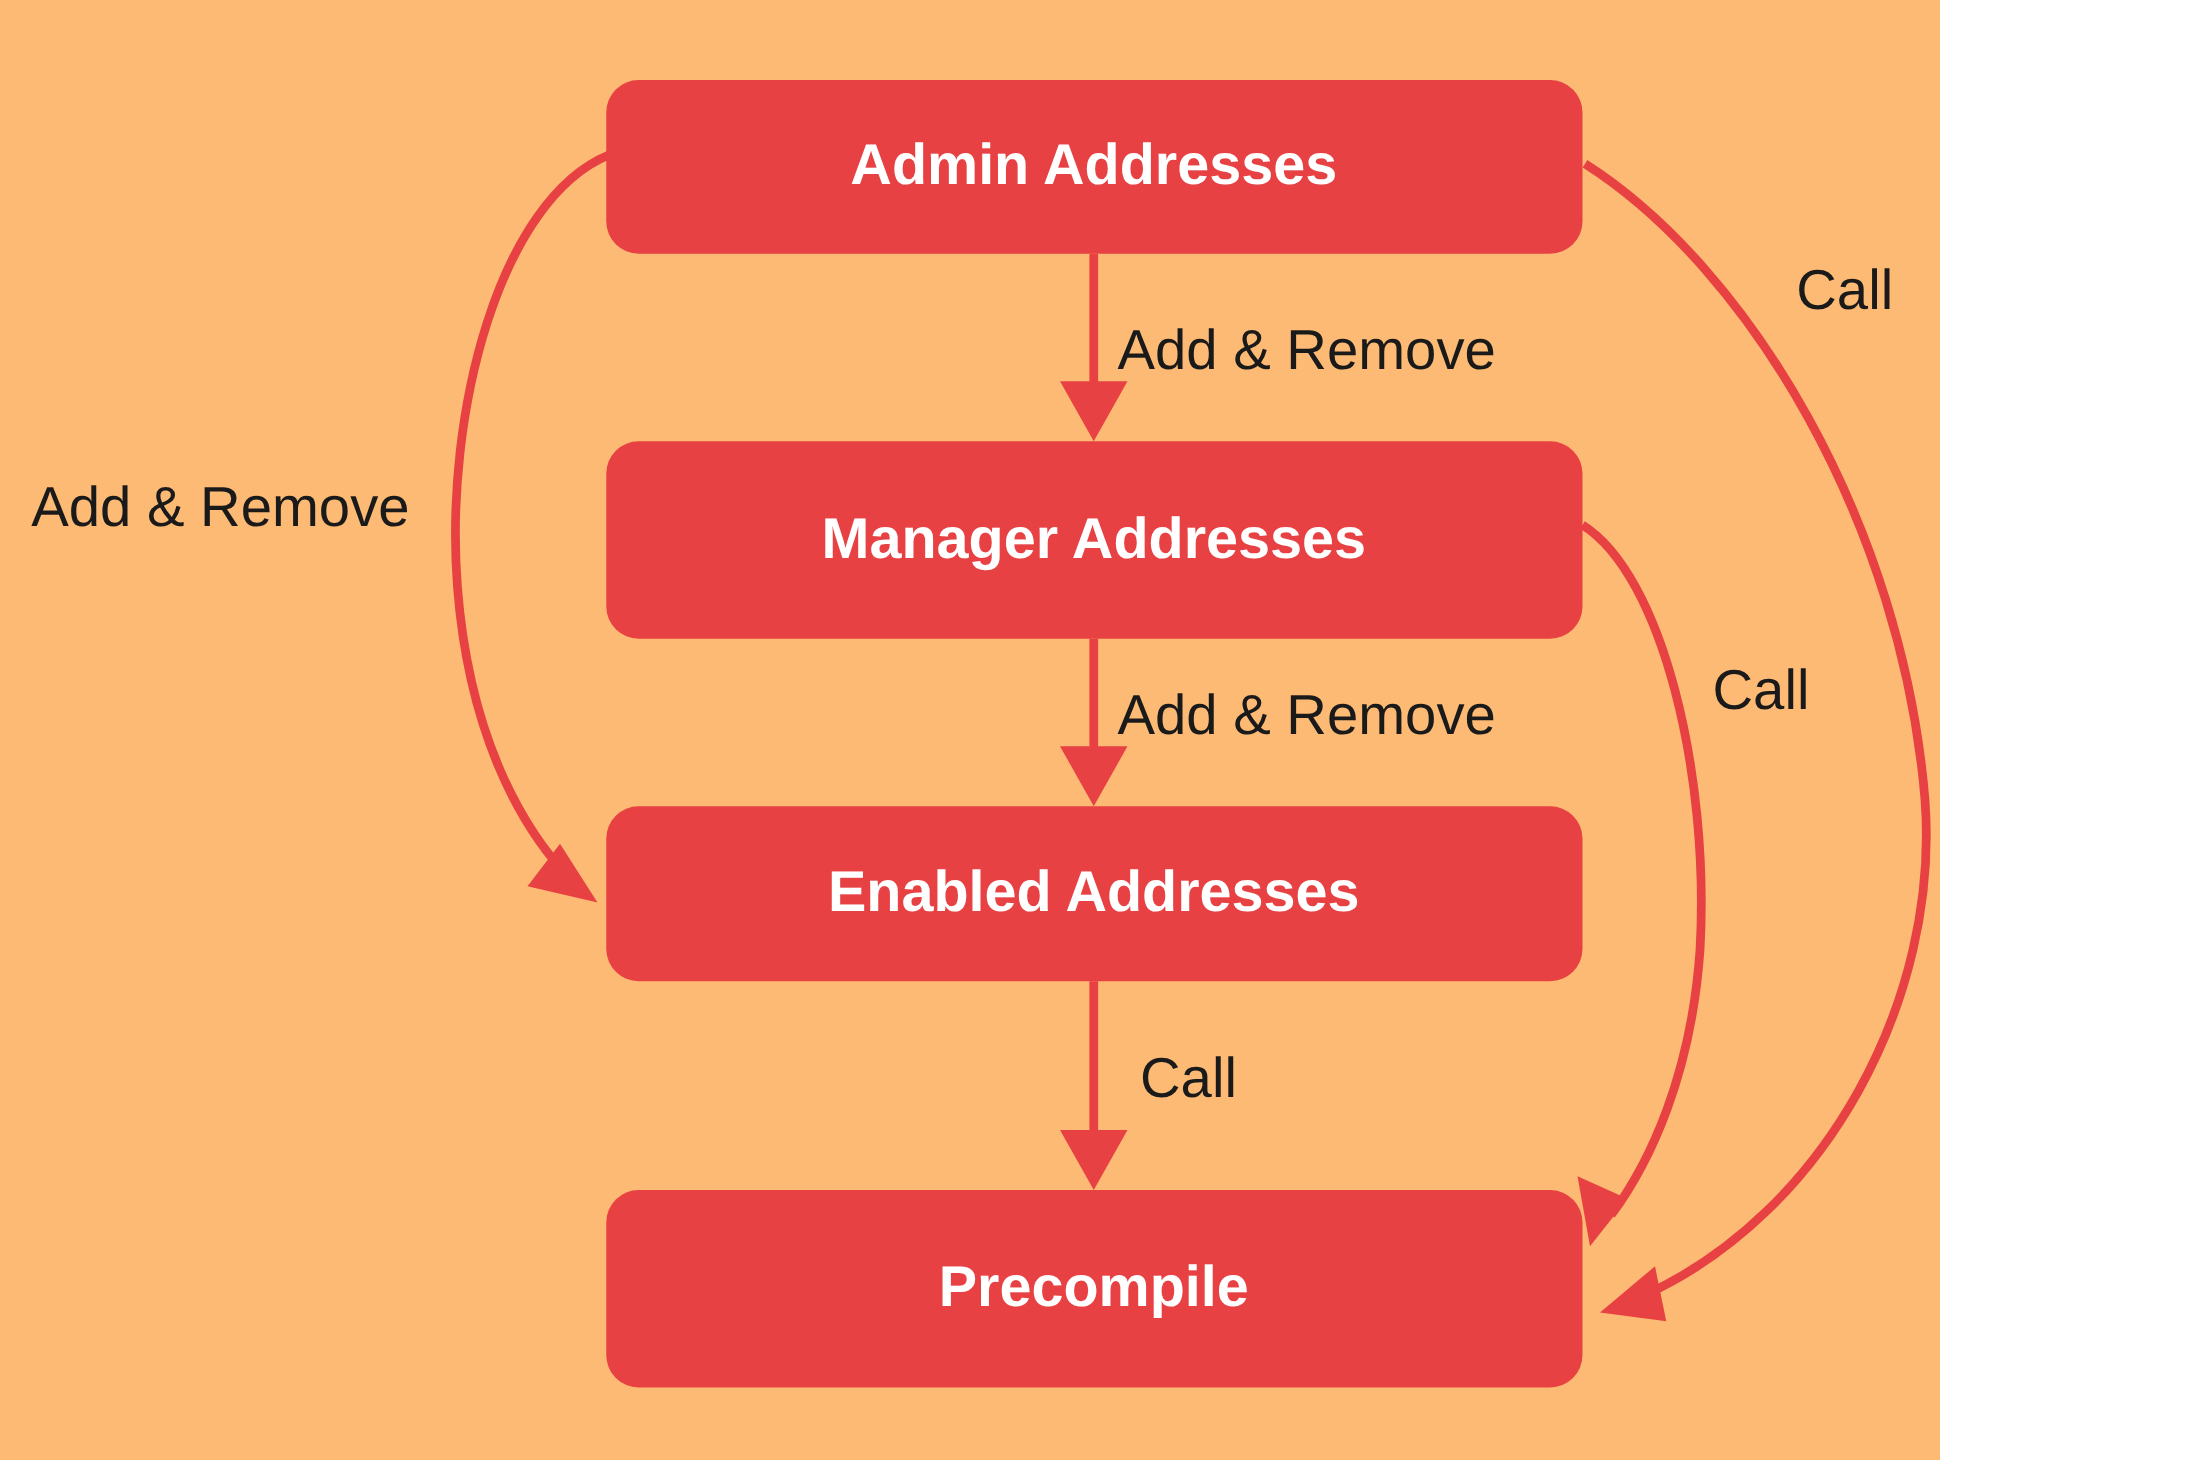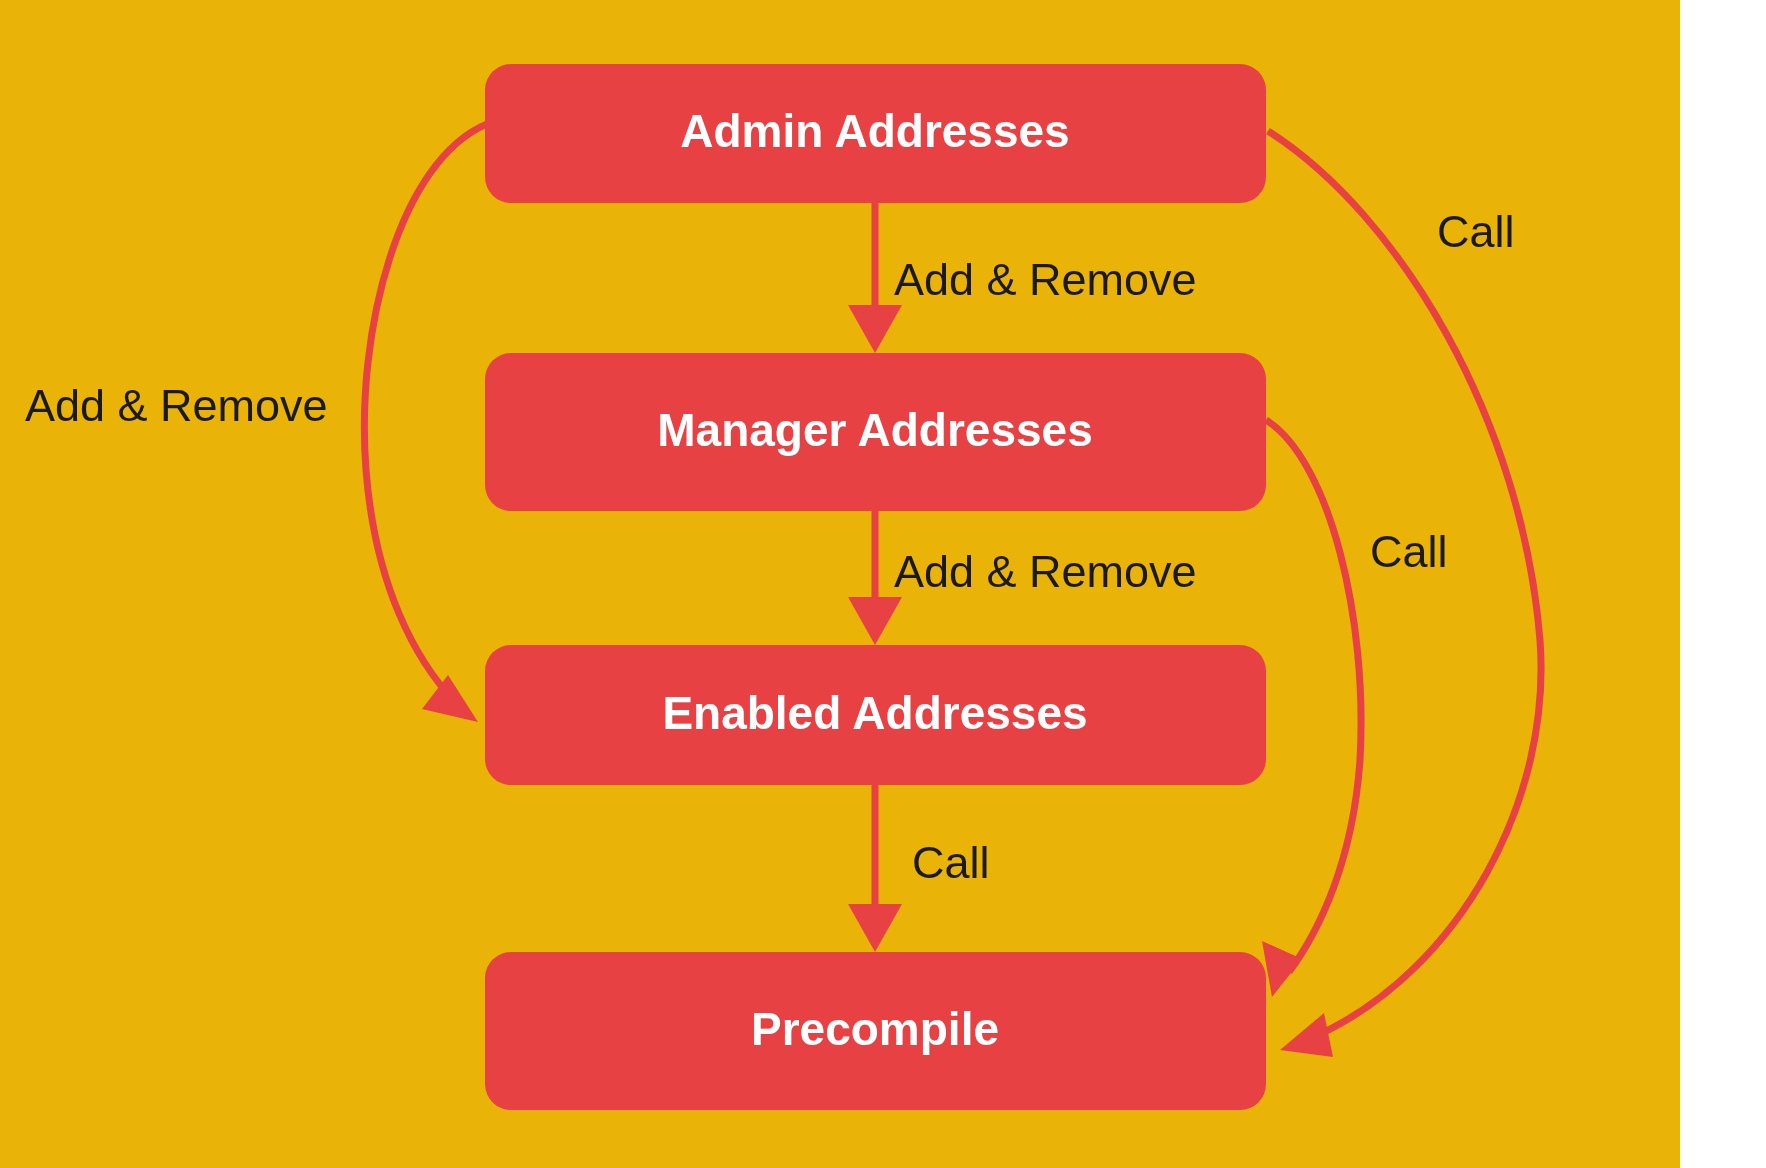--- a/index.html
+++ b/index.html
@@ -5,23 +5,23 @@
   html, body {
     margin: 0;
     padding: 0;
     background: #ffffff;
   }
   body {
     font-family: "Liberation Sans", sans-serif;
   }
   #diagram-root {
     position: relative;
-    width: 1680px;
+    width: 1552px;
     height: 1168px;
-    background: #eab308;
+    background: #fdba74;
     overflow: hidden;
   }
   svg.diagram-canvas {
     position: absolute;
     top: 0;
     left: 0;
     width: 1766px;
     height: 1168px;
     display: block;
   }

